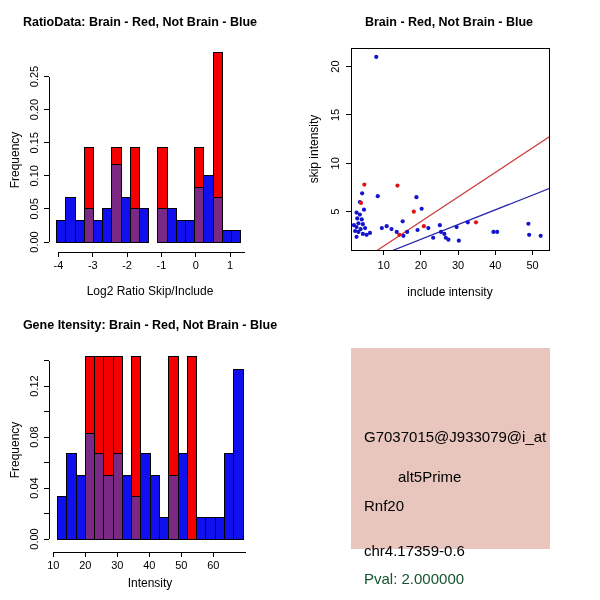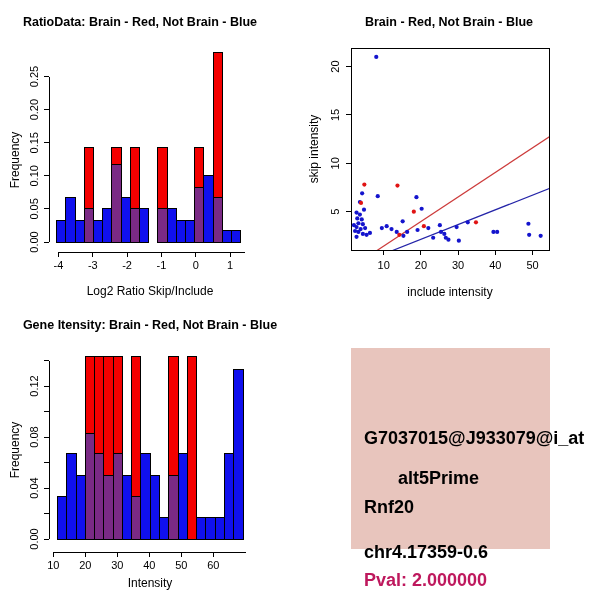--- a/index.html
+++ b/index.html
@@ -4,21 +4,21 @@
 <style>
   html,body{margin:0;padding:0;background:#ffffff;}
   body{width:600px;height:600px;position:relative;font-family:"Liberation Sans",sans-serif;}
   .panel{position:absolute;width:300px;height:300px;}
   #panel-tl{left:0;top:0;}
   #panel-tr{left:300px;top:0;}
   #panel-bl{left:0;top:300px;}
   #panel-br{left:300px;top:300px;}
   svg{display:block;}
   .infobox{position:absolute;left:51px;top:48px;width:199px;height:201px;}
-  .infoline{position:absolute;left:13px;font-size:18px;color:#000;white-space:nowrap;font-weight:bold;}
+  .infoline{position:absolute;left:13px;font-size:15px;color:#000;white-space:nowrap;}
 </style>
 </head>
 <body>
 
 <div id="panel-tl" class="panel">
   <svg id="svg-hist1" width="300" height="300">
       <line x1="49" y1="242" x2="49" y2="76.5" stroke="#000000" stroke-width="1" shape-rendering="crispEdges"></line>
       <line x1="44" y1="242" x2="49" y2="242" stroke="#000000" stroke-width="1" shape-rendering="crispEdges"></line>
       <line x1="44" y1="208.9" x2="49" y2="208.9" stroke="#000000" stroke-width="1" shape-rendering="crispEdges"></line>
       <line x1="44" y1="175.8" x2="49" y2="175.8" stroke="#000000" stroke-width="1" shape-rendering="crispEdges"></line>
@@ -223,15 +223,15 @@
       <text x="19" y="150" font-size="12" text-anchor="middle" fill="#000000" font-family="&quot;Liberation Sans&quot;,sans-serif" font-weight="normal" transform="rotate(-90 19 150)">Frequency</text>
     </svg>
 </div>
 
 <div id="panel-br" class="panel">
   <div class="infobox" id="info-box" style="background: rgb(232, 197, 189);">
     <div class="infoline" style="top:80px;">G7037015@J933079@i_at</div>
     <div class="infoline" style="top:120px;margin-left:34px;">alt5Prime</div>
     <div class="infoline" style="top:149px;">Rnf20</div>
     <div class="infoline" style="top:194px;">chr4.17359-0.6</div>
-    <div class="infoline" id="pval-line" style="top: 222px; color: #be185d;">Pval: 2.000000</div>
+    <div class="infoline" id="pval-line" style="top: 222px; color: #14532d;">Pval: 2.000000</div>
   </div>
 </div>
 
 </body></html>

